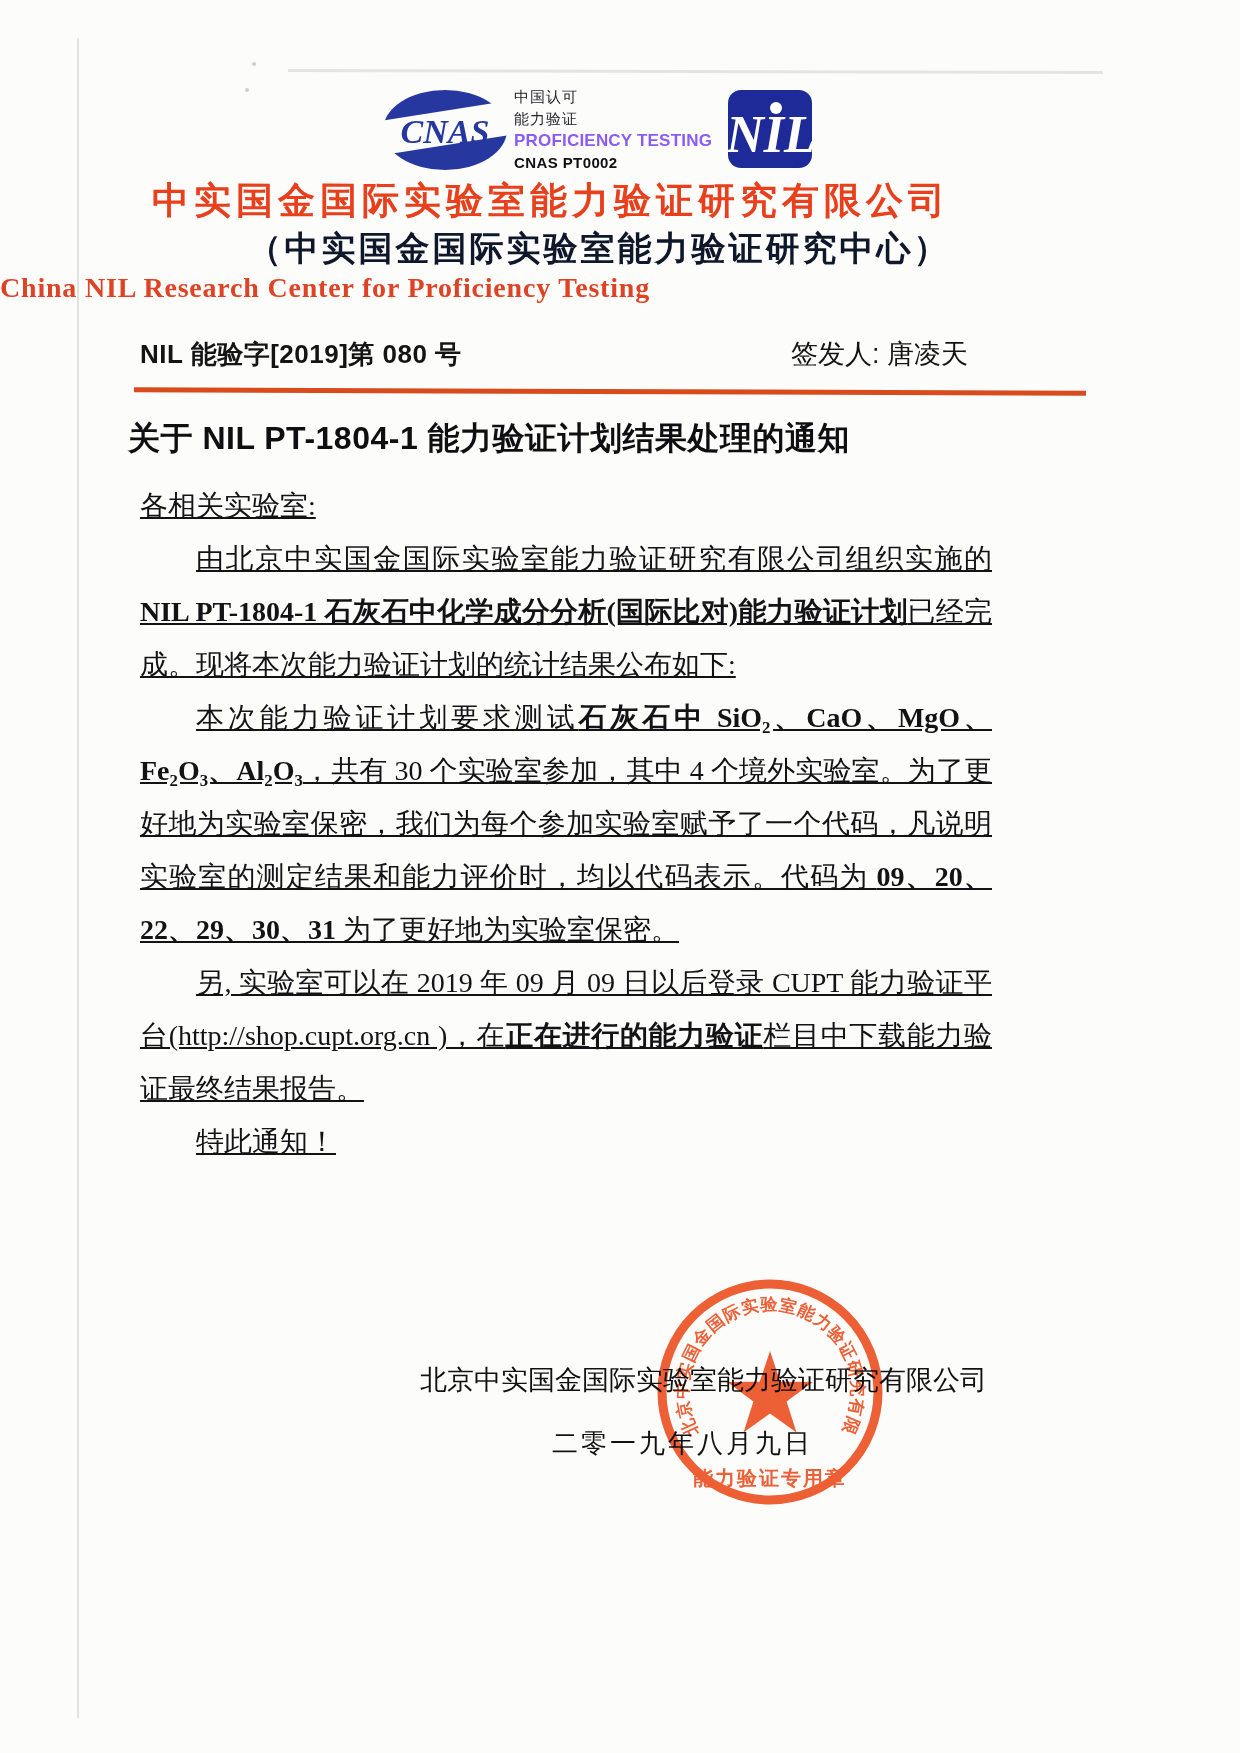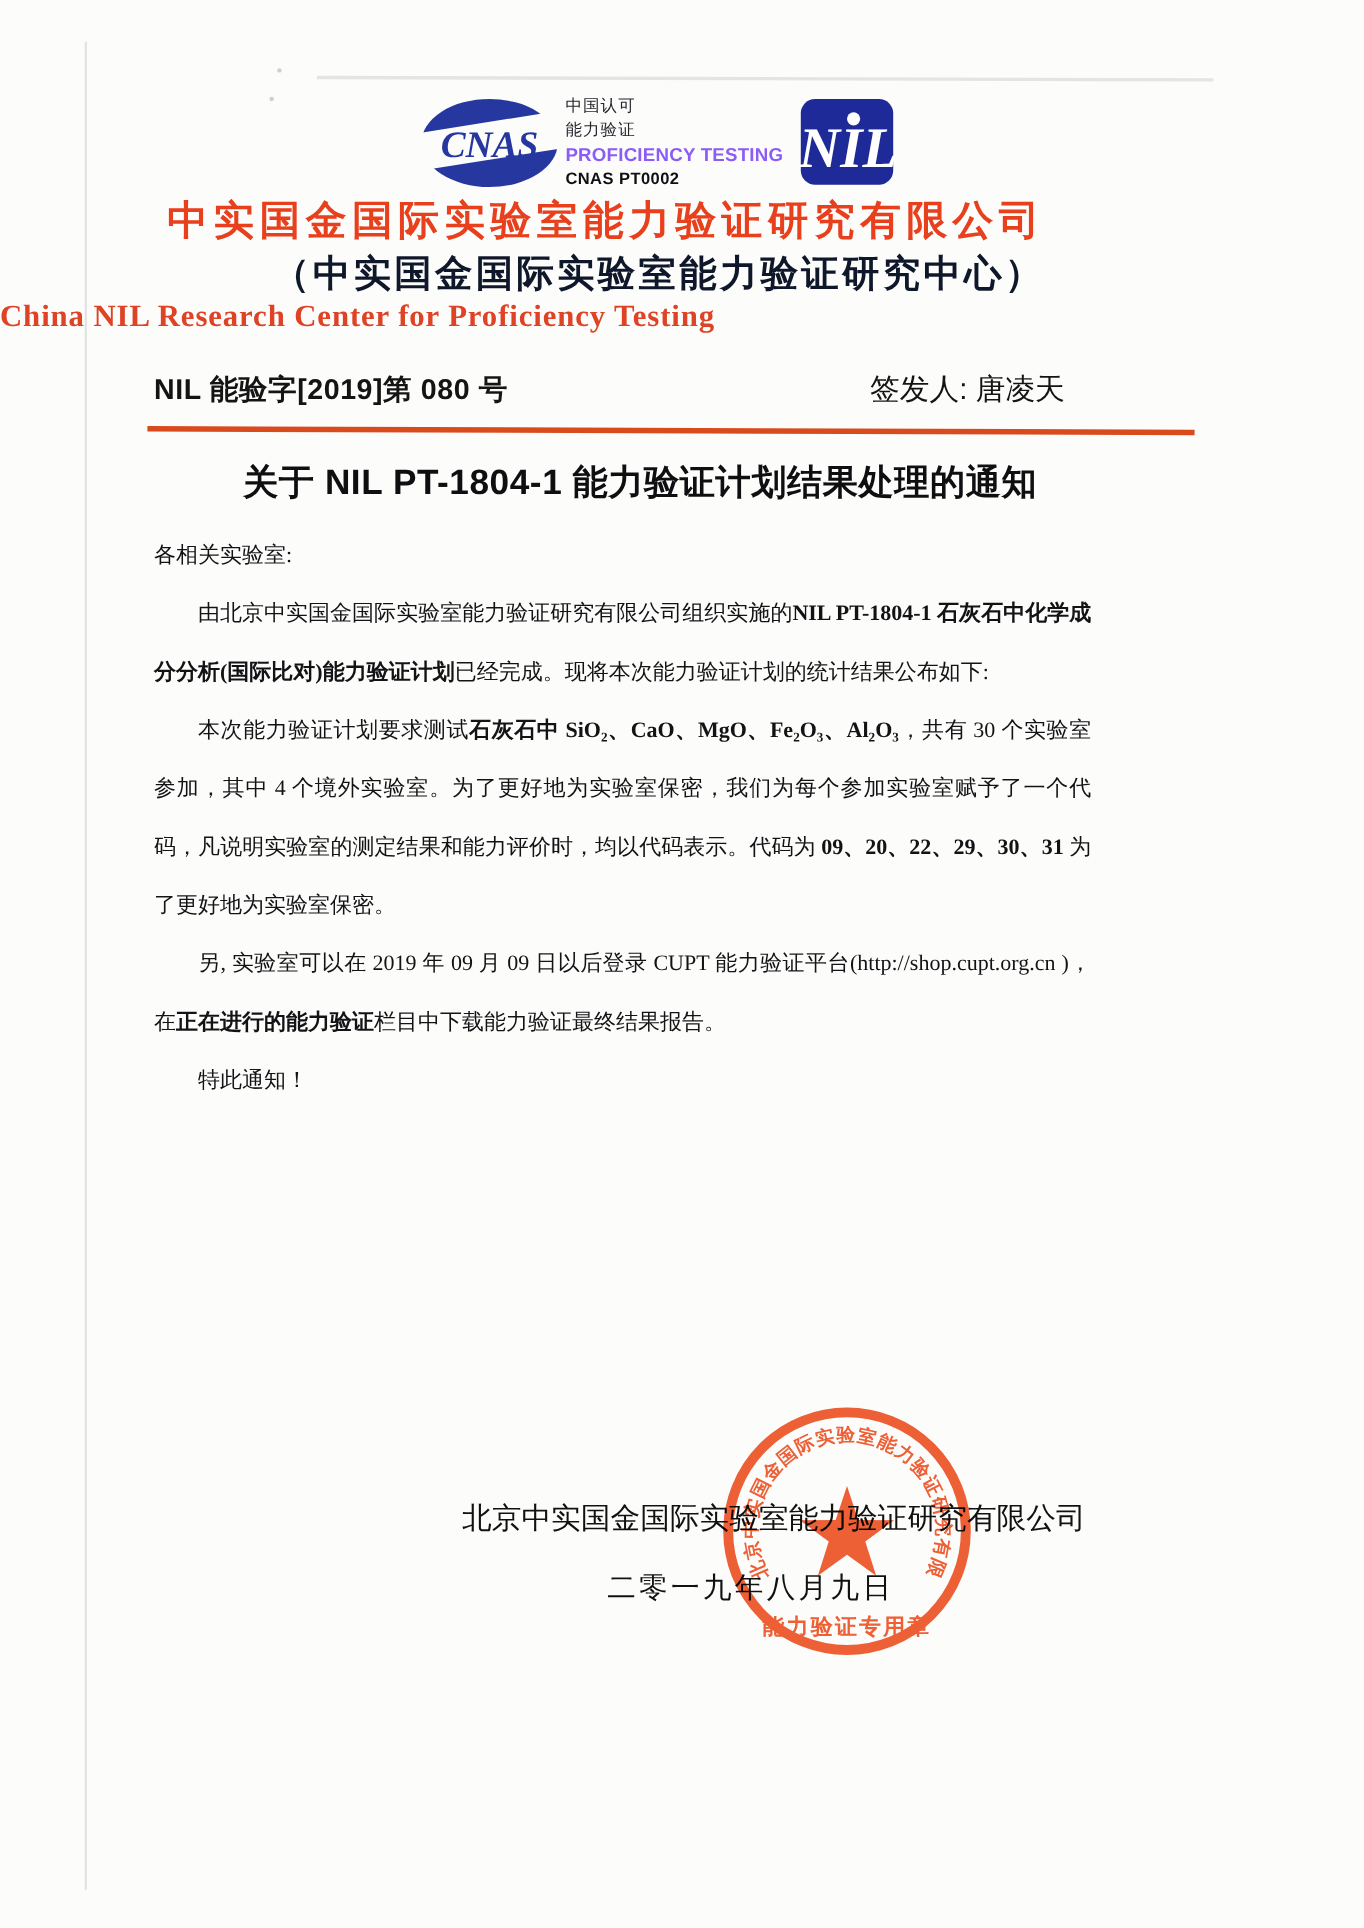--- a/index.html
+++ b/index.html
@@ -25,23 +25,23 @@
     letter-spacing:3px;color:#0f172a;font-family:"Liberation Sans","DejaVu Sans",sans-serif;margin-left:36px;}
   .org-en{left:0;top:272px;width:1100px;font-size:28px;font-weight:bold;
     letter-spacing:.8px;color:#de4326;}
   
   .doc-row{left:140px;top:336px;width:828px;display:flex;justify-content:space-between;align-items:baseline;
     font-family:"Liberation Sans","DejaVu Sans",sans-serif;}
   .doc-number{font-size:26px;font-weight:600;letter-spacing:.5px;}
   .issuer{font-size:27px;font-weight:normal;}
   .red-rule{left:134px;top:389px;width:952px;height:5px;background:#d94a1d;transform:rotate(.2deg);}
   
-  .notice-title{left:156px;top:417px;width:852px;text-align:center;font-size:32px;font-weight:bold;
+  .notice-title{left:128px;top:417px;width:852px;font-size:32px;font-weight:bold;
     color:#0f0f12;font-family:"Liberation Sans","DejaVu Sans",sans-serif;letter-spacing:.5px;}
-  .body{left:140px;top:479px;width:852px;font-size:20px;line-height:53px;text-align:justify;color:#131316;}
+  .body{left:140px;top:479px;width:852px;font-size:28px;line-height:53px;text-align:justify;color:#131316;text-decoration:underline;}
   .body p{margin:0;text-indent:2em;}
   .body p.no-indent{text-indent:0;}
   .body b{font-weight:bold;}
   
   .sig-company{left:420px;top:1362px;font-size:27px;color:#111;}
   .sig-date{left:552px;top:1426px;font-size:26px;letter-spacing:3px;color:#111;}
   
   .stamp{left:652px;top:1274px;width:236px;height:236px;mix-blend-mode:multiply;opacity:.88;}
   .stamp text{fill:#ee4a1a;}
 </style>

